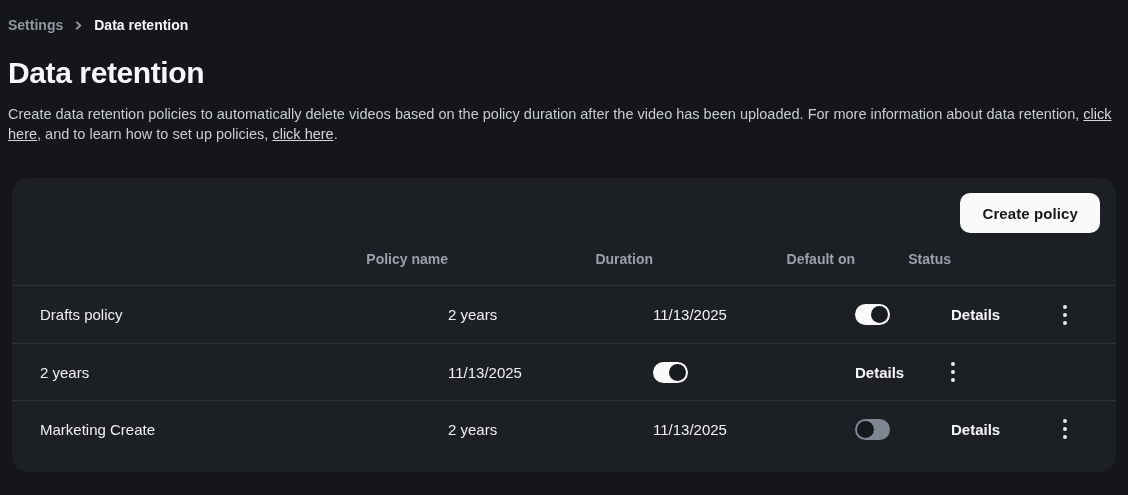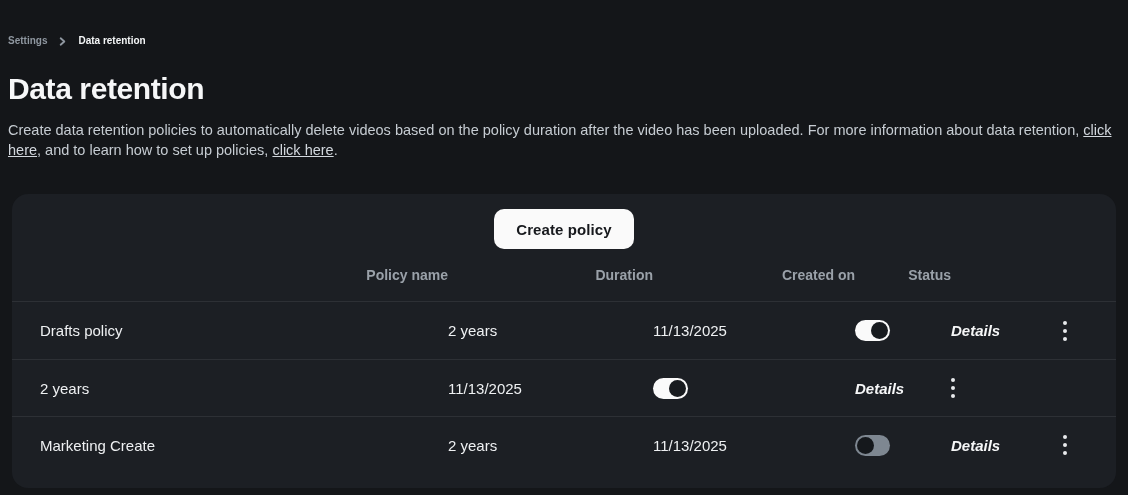--- a/index.html
+++ b/index.html
@@ -12,23 +12,22 @@
     overflow: hidden;
     -webkit-font-smoothing: antialiased;
   }
 
   
   .breadcrumb {
     display: flex;
     align-items: center;
     gap: 10px;
     padding: 17px 25px 0 8px;
-    font-size: 10px;
+    font-size: 14px;
     line-height: 16px;
-    margin-top: 16px;
   }
   .crumb-parent {
     color: #8f97a0;
     font-weight: 600;
     cursor: pointer;
     text-decoration: none;
   }
   .crumb-sep { display: inline-flex; align-items: center; }
   .crumb-current { color: #f4f6f7; font-weight: 700; }
 
@@ -57,21 +56,21 @@
   .card {
     margin: 34px 12px 0 12px;
     width: 1104px;
     height: 294px;
     background: #1c1f24;
     border-radius: 16px;
     padding: 15px 0;
   }
   .toolbar {
     display: flex;
-    justify-content: center;
+    justify-content: flex-end;
     padding: 0 16px;
     height: 40px;
   }
   .create-btn {
     height: 40px;
     padding: 0 22px;
     background: #fafafa;
     color: #16181c;
     border: none;
     border-radius: 10px;
@@ -132,21 +131,20 @@
   .details-btn {
     background: none;
     border: none;
     padding: 0;
     font-family: inherit;
     font-size: 15px;
     font-weight: 700;
     color: #f5f6f7;
     cursor: pointer;
     justify-self: start;
-    font-style: italic;
   }
   .kebab {
     background: none;
     border: none;
     display: flex;
     flex-direction: column;
     align-items: center;
     gap: 4px;
     padding: 6px 4px;
     margin-left: -4px;
@@ -178,21 +176,21 @@
 <p class="description"><span>Create data retention policies to automatically delete videos based on the policy duration after the video has been uploaded. For more information about data retention, </span><a>click here</a><span>, and to learn how to set up policies, </span><a>click here</a><span>.</span></p>
 
 <section class="card">
   <div class="toolbar">
     <button class="create-btn">Create policy</button>
   </div>
 
   <div class="grid-row thead">
     <span>Policy name</span>
     <span>Duration</span>
-    <span>Created on</span>
+    <span>Default on</span>
     <span>Status</span>
     <span></span>
     <span></span>
   </div>
 
   <div class="grid-row trow">
     <span class="cell-name">Drafts policy</span>
     <span>2 years</span>
     <span>11/13/2025</span>
     <button class="toggle on">

